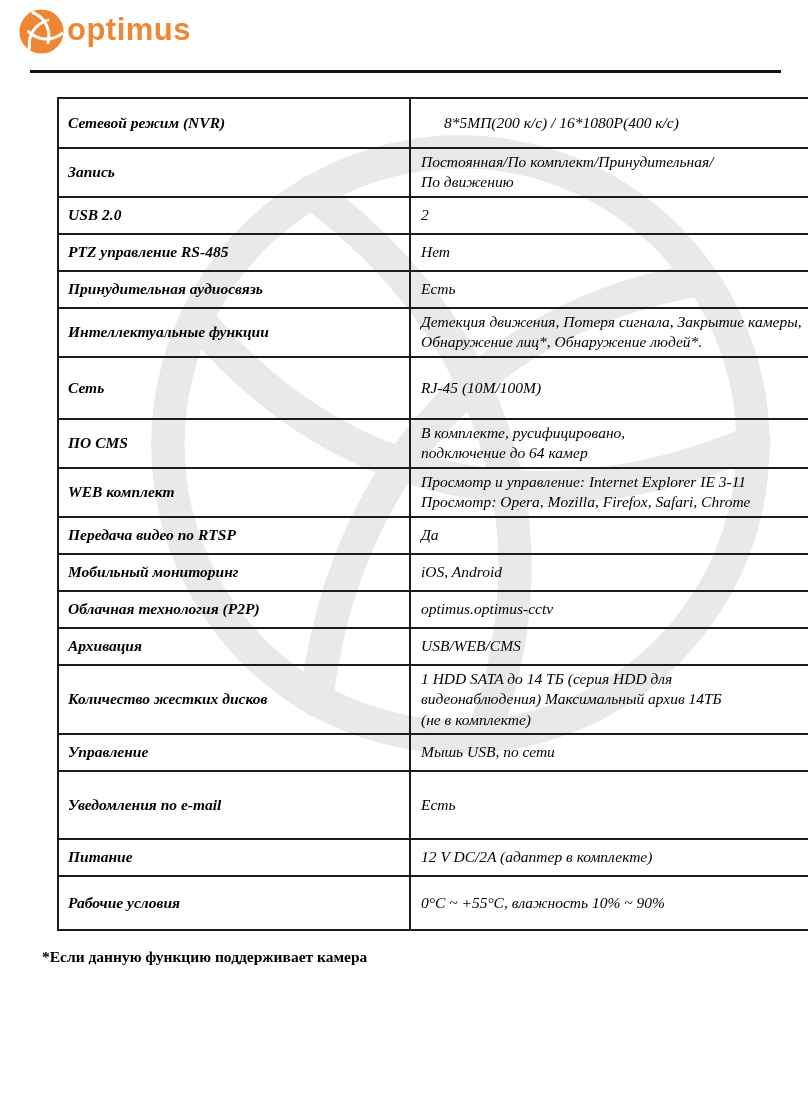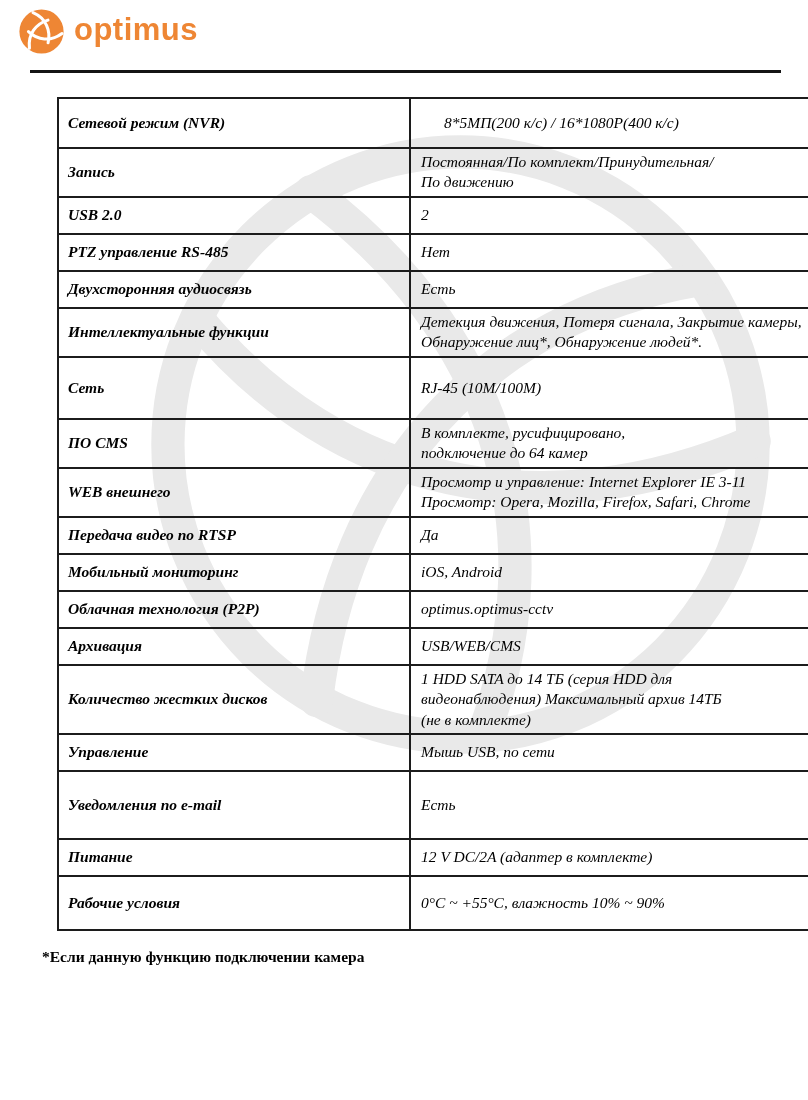--- a/index.html
+++ b/index.html
@@ -19,21 +19,21 @@
   
   .watermark{
     position:absolute;left:128px;top:112px;
     width:665px;height:665px;
     z-index:0;
   }
   .wm-stroke{stroke:var(--watermark);fill:none;}
   
   .logo{
     position:absolute;left:18px;top:8px;
-    display:flex;align-items:center;gap:9px;
+    display:flex;align-items:center;gap:2px;
     z-index:2;
   }
   .logo-icon{width:47px;height:47px;display:block;}
   .brand-fill{fill:var(--brand);}
   .logo-text{
     font-family:"Liberation Sans","DejaVu Sans",sans-serif;
     font-weight:bold;
     font-size:31px;
     letter-spacing:0.5px;
     color:var(--brand);
@@ -125,39 +125,39 @@
       </tr>
       <tr>
         <td class="label-cell">USB 2.0</td>
         <td class="value-cell">2</td>
       </tr>
       <tr>
         <td class="label-cell">PTZ управление RS-485</td>
         <td class="value-cell">Нет</td>
       </tr>
       <tr>
-        <td class="label-cell">Двухсторонняя аудиосвязь</td>
+        <td class="label-cell">Принудительная аудиосвязь</td>
         <td class="value-cell">Есть</td>
       </tr>
       <tr>
         <td class="label-cell">Интеллектуальные функции</td>
         <td class="value-cell">Детекция движения, Потеря сигнала, Закрытие камеры,
 Обнаружение лиц*, Обнаружение людей*.</td>
       </tr>
       <tr>
         <td class="label-cell">Сеть</td>
         <td class="value-cell">RJ-45 (10M/100M)</td>
       </tr>
       <tr>
         <td class="label-cell">ПО CMS</td>
         <td class="value-cell">В комплекте, русифицировано,
 подключение до 64 камер</td>
       </tr>
       <tr>
-        <td class="label-cell">WEB внешнего</td>
+        <td class="label-cell">WEB комплект</td>
         <td class="value-cell">Просмотр и управление: Internet Explorer IE 3-11
 Просмотр: Opera, Mozilla, Firefox, Safari, Chrome</td>
       </tr>
       <tr>
         <td class="label-cell">Передача видео по RTSP</td>
         <td class="value-cell">Да</td>
       </tr>
       <tr>
         <td class="label-cell">Мобильный мониторинг</td>
         <td class="value-cell">iOS, Android</td>
@@ -188,13 +188,13 @@
         <td class="label-cell">Питание</td>
         <td class="value-cell">12 V DC/2A (адаптер в комплекте)</td>
       </tr>
       <tr>
         <td class="label-cell">Рабочие условия</td>
         <td class="value-cell">0°C ~ +55°C, влажность 10% ~ 90%</td>
       </tr>
     </tbody>
 </table>
 
-<p class="footnote">*Если данную функцию подключении камера</p>
+<p class="footnote">*Если данную функцию поддерживает камера</p>
 
 </body></html>

